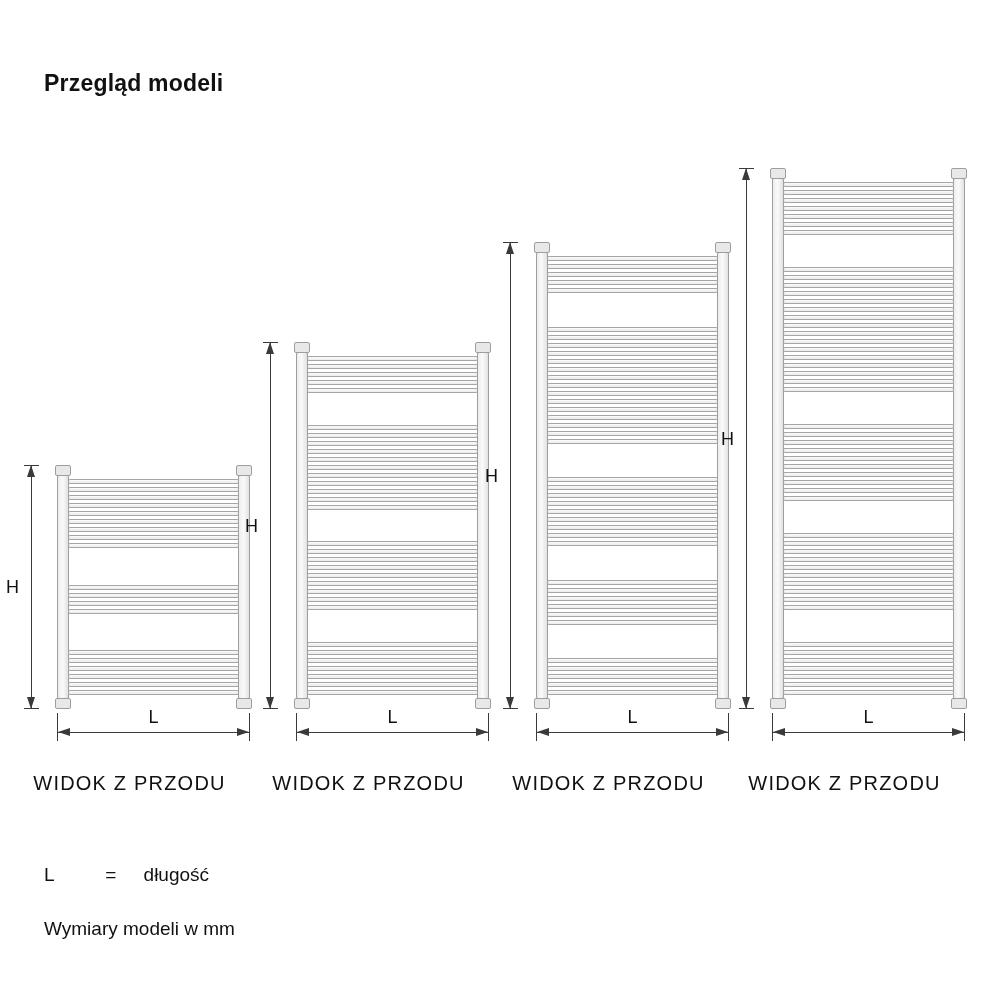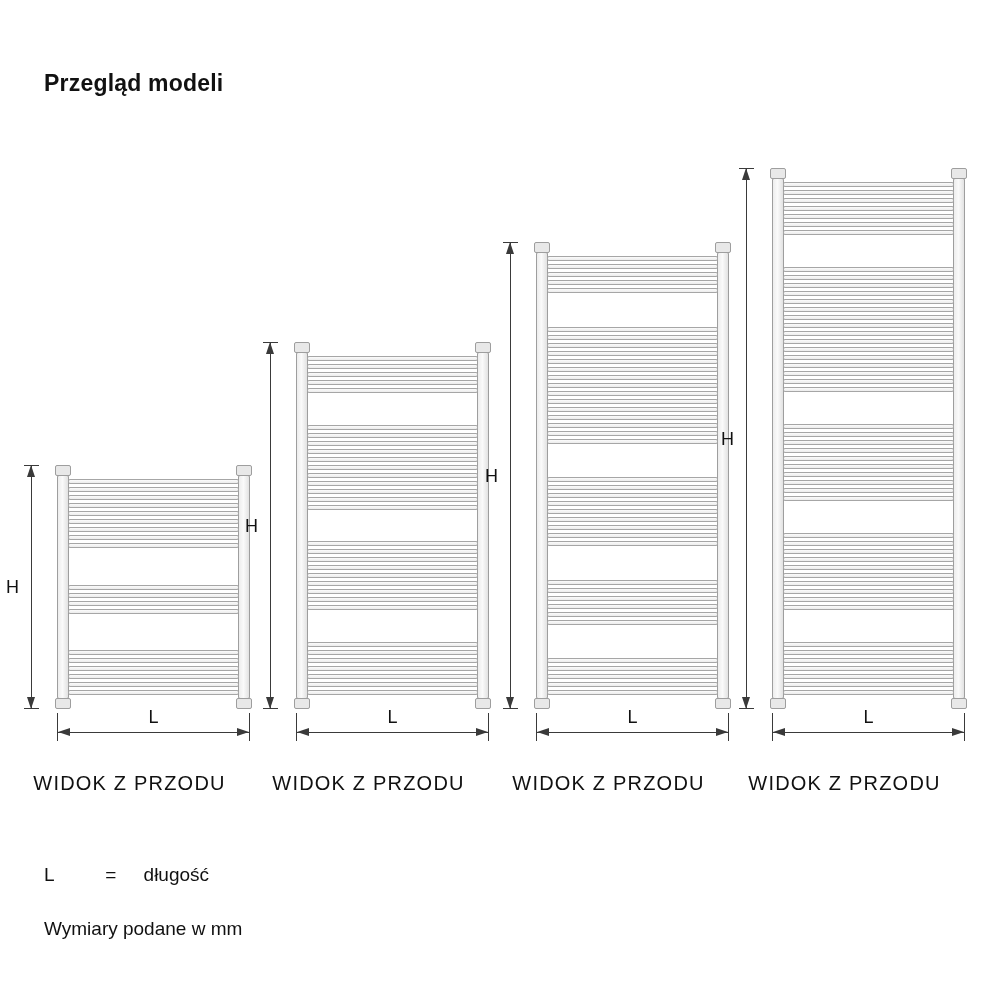--- a/index.html
+++ b/index.html
@@ -277,13 +277,13 @@
       <div class="caption" style="left: 844.5px; top: 772px;">WIDOK Z PRZODU</div>
     </div>
   </div>
 
 <div class="legend">
   <span class="seg" style="width:56px">L</span>
   <span class="seg" style="width:33px">=</span>
   <span class="seg">długość</span>
 </div>
 
-<div class="footnote">Wymiary podane w mm</div>
+<div class="footnote">Wymiary modeli w mm</div>
 
 </body></html>

